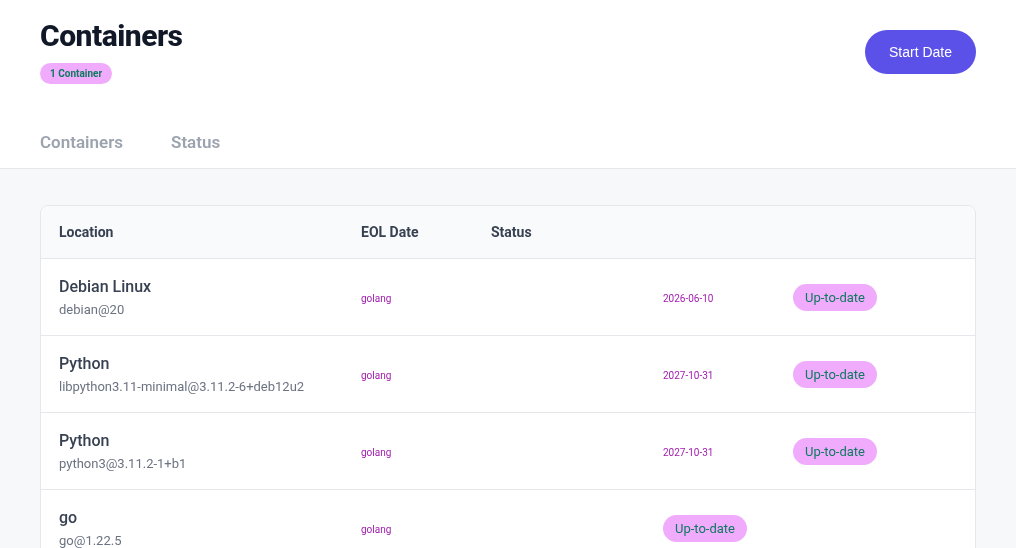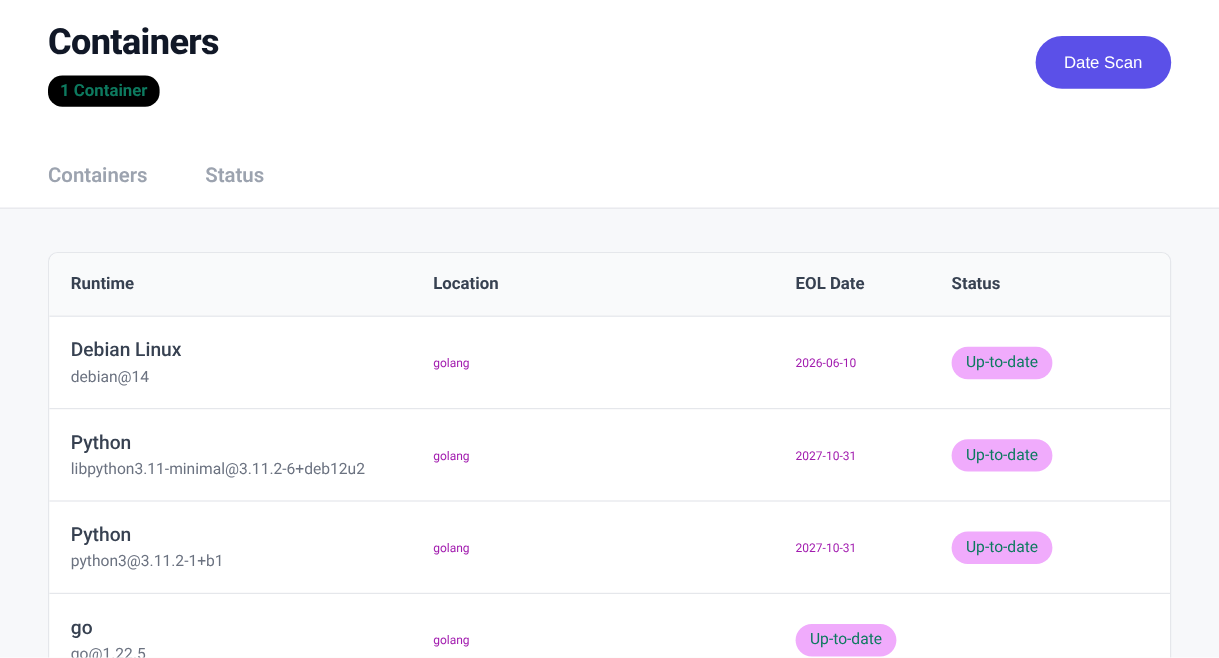--- a/index.html
+++ b/index.html
@@ -31,23 +31,23 @@
     }
     .page-title {
       font-size: 30px;
       font-weight: 800;
       color: #111827;
       letter-spacing: -0.5px;
     }
     .count-badge {
       display: inline-flex;
       align-items: center;
-      background: #000000;
+      background: #f0abfc;
       color: #0d7a5f;
-      font-size: 14px;
+      font-size: 10px;
       font-weight: 700;
       padding: 5px 10px;
       border-radius: 12px;
       width: fit-content;
     }
     .start-scan-btn {
       background: #5b50e8;
       color: #ffffff;
       border: none;
       border-radius: 999px;
@@ -132,41 +132,40 @@
   </style>
 </head>
 <body>
 
 <div class="header-region">
   <div class="header-top">
     <div class="title-block">
       <h1 class="page-title">Containers</h1>
       <span class="count-badge">1 Container</span>
     </div>
-    <button class="start-scan-btn">Date Scan</button>
+    <button class="start-scan-btn">Start Date</button>
   </div>
   <div class="tabs">
     <div class="tab">Containers</div>
     <div class="tab">Status</div>
   </div>
 </div>
 
 <div class="content-region">
   <div class="table-card">
     <div class="table-header">
-      <div class="th col-runtime">Runtime</div>
       <div class="th col-location">Location</div>
       <div class="th col-eol">EOL Date</div>
       <div class="th col-status">Status</div>
     </div>
 
     <div class="table-row">
       <div class="td col-runtime">
         <div class="runtime-name">Debian Linux</div>
-        <div class="runtime-sub">debian@14</div>
+        <div class="runtime-sub">debian@20</div>
       </div>
       <div class="td col-location">
         <span class="cell-text">golang</span>
       </div>
       <div class="td col-eol">
         <span class="cell-text">2026-06-10</span>
       </div>
       <div class="td col-status">
         <span class="status-badge">Up-to-date</span>
       </div>

